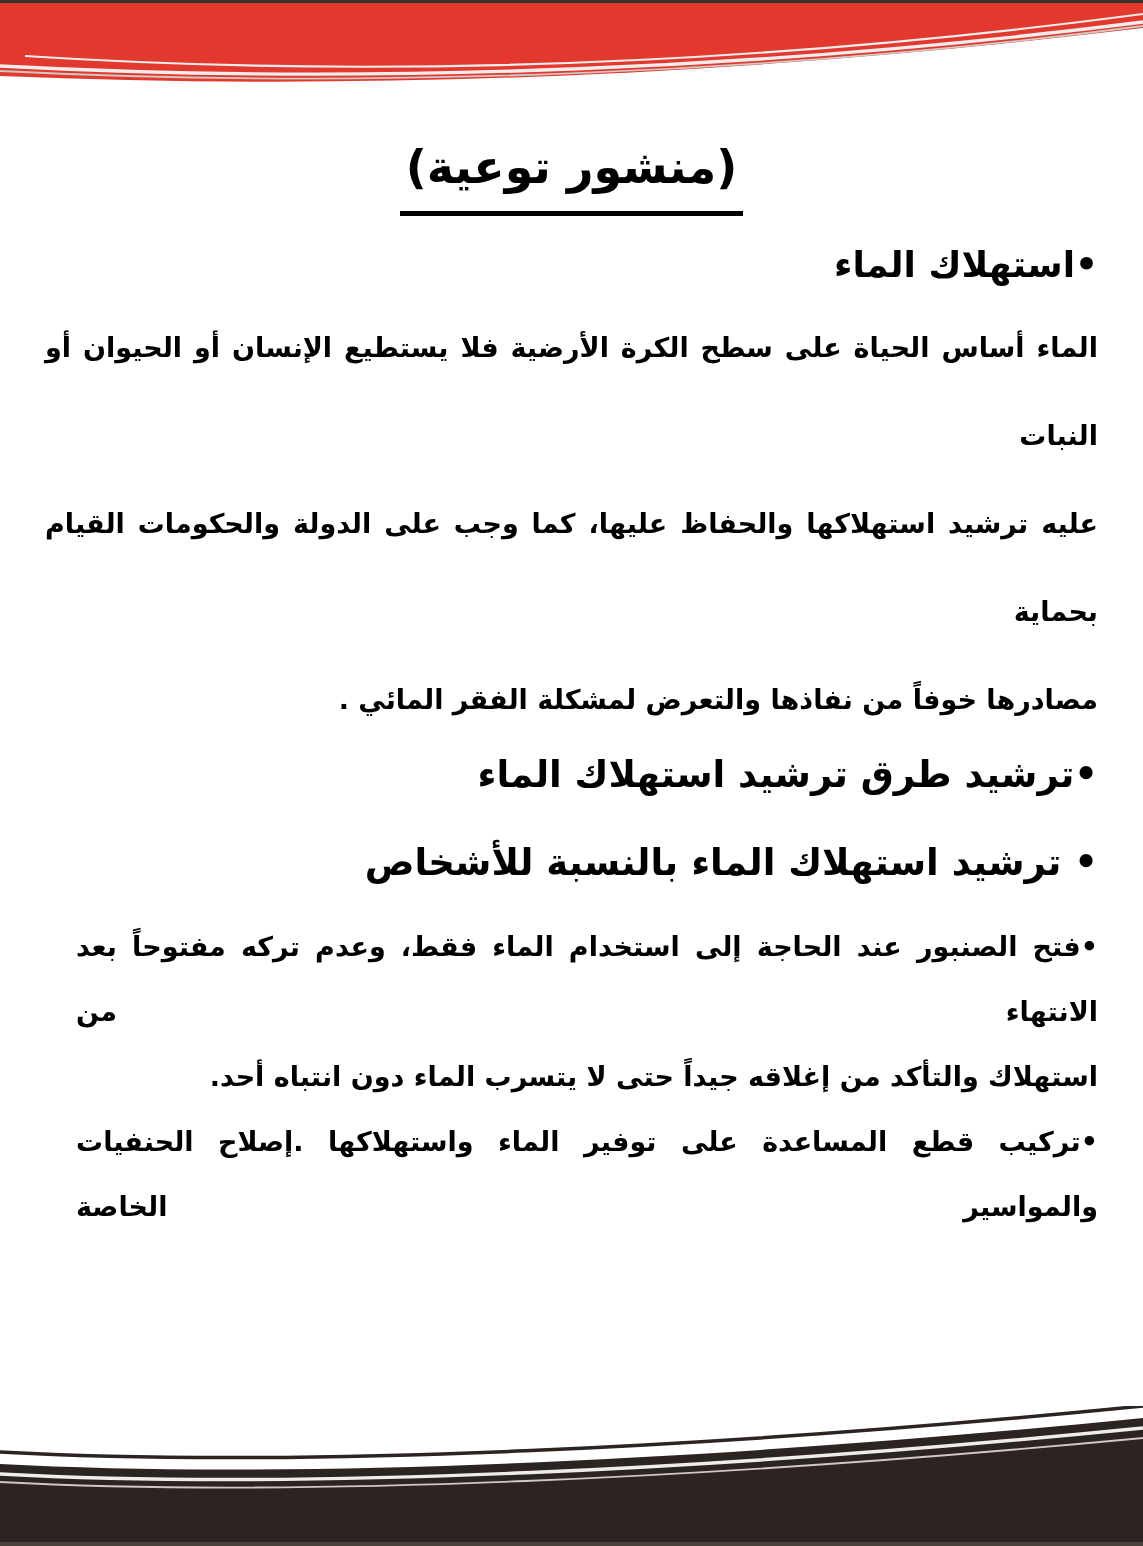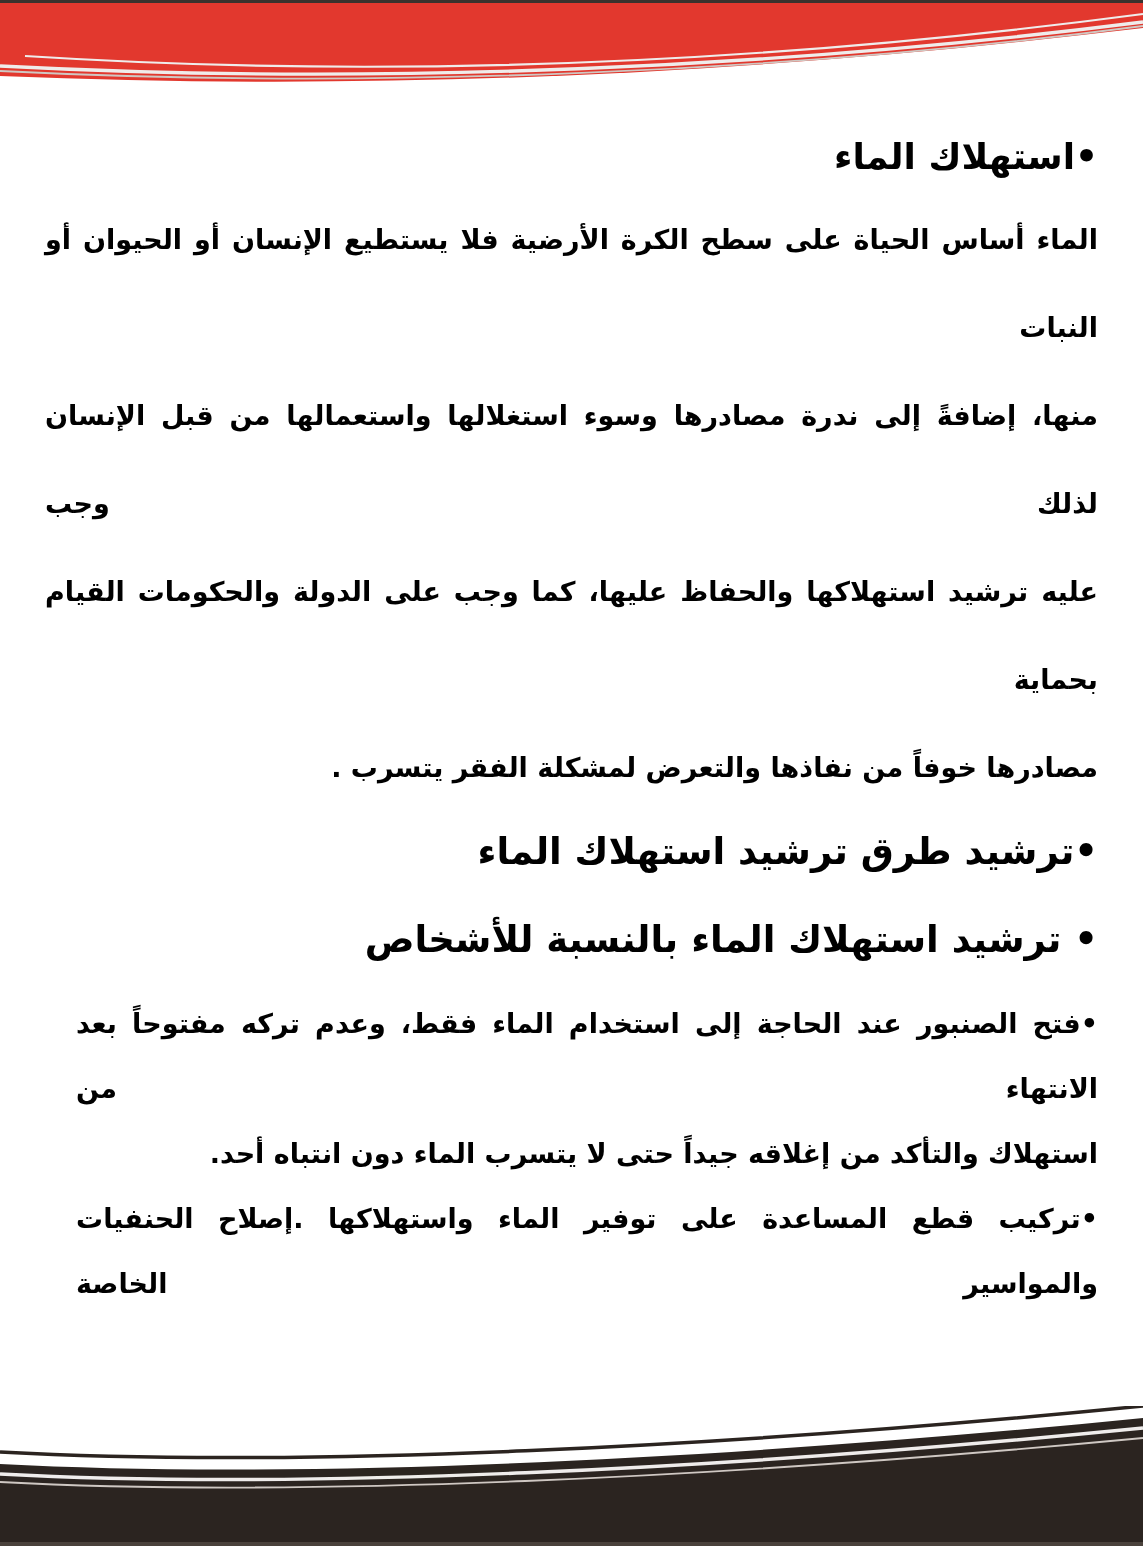--- a/index.html
+++ b/index.html
@@ -50,21 +50,21 @@
     font-weight: bold;
     text-align: right;
     color: #000000;
   }
   .heading-1 {
     margin-top: 24px;
     font-size: 36px;
     line-height: 1.4;
   }
   .heading-2 {
-    margin-top: 12px;
+    margin-top: 3px;
     font-size: 37px;
     line-height: 1.5;
   }
   .heading-3 {
     margin-top: 32px;
     font-size: 37px;
     line-height: 1.5;
   }
   .para {
     margin-top: 14px;
@@ -104,28 +104,30 @@
   <svg class="top-banner" width="1143" height="100" viewBox="0 0 1143 100" xmlns="http://www.w3.org/2000/svg">
     <path d="M0 0 H1143 V28 C 760 74, 380 92, 0 76 Z" fill="#e2382e"></path>
     <rect x="0" y="0" width="1143" height="3" fill="#3a322d"></rect>
     <path class="stripe-thin" d="M25 56 C 400 80, 780 62, 1143 14"></path>
     <path class="stripe-main" d="M0 66 C 380 86, 780 68, 1143 22"></path>
     <path class="stripe-echo" d="M0 71 C 380 90, 790 72, 1143 26"></path>
   </svg>
 
   <main class="content">
 
+    <div class="title-wrap">
+      <span class="title-text">(منشور توعية)</span>
+    </div>
 
     <h2 class="heading heading-1">•استهلاك الماء</h2>
 
     <div class="para">
       <div class="line stretch">الماء أساس الحياة على سطح الكرة الأرضية فلا يستطيع الإنسان أو الحيوان أو النبات</div>
-      <div class="line stretch">منها، إضافةً إلى ندرة مصادرها وسوء استغلالها واستعمالها من قبل الإنسان لذلك وجب</div>
       <div class="line stretch">عليه ترشيد استهلاكها والحفاظ عليها، كما وجب على الدولة والحكومات القيام بحماية</div>
-      <div class="line end">مصادرها خوفاً من نفاذها والتعرض لمشكلة الفقر يتسرب .</div>
+      <div class="line end">مصادرها خوفاً من نفاذها والتعرض لمشكلة الفقر المائي .</div>
     </div>
 
     <h2 class="heading heading-2">•ترشيد طرق ترشيد استهلاك الماء</h2>
 
     <h2 class="heading heading-3">• ترشيد استهلاك الماء بالنسبة للأشخاص</h2>
 
     <div class="tips">
 
       <div class="tip">
         <div class="line stretch">•فتح الصنبور عند الحاجة إلى استخدام الماء فقط، وعدم تركه مفتوحاً بعد الانتهاء من</div>

